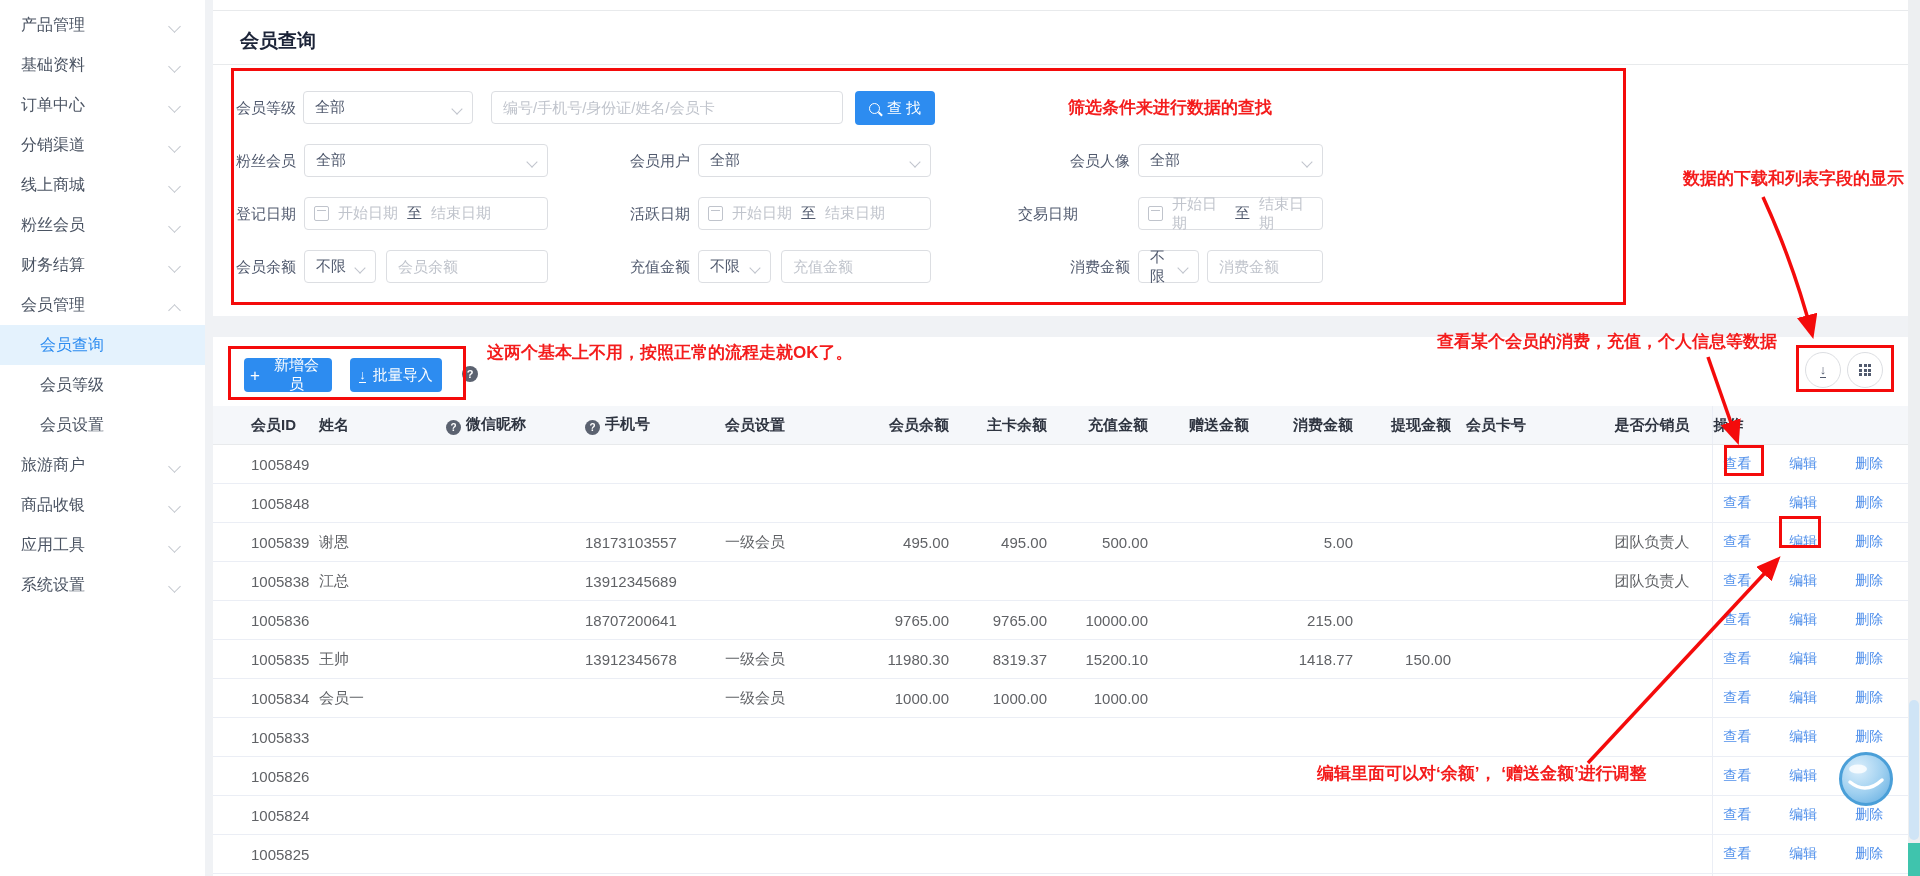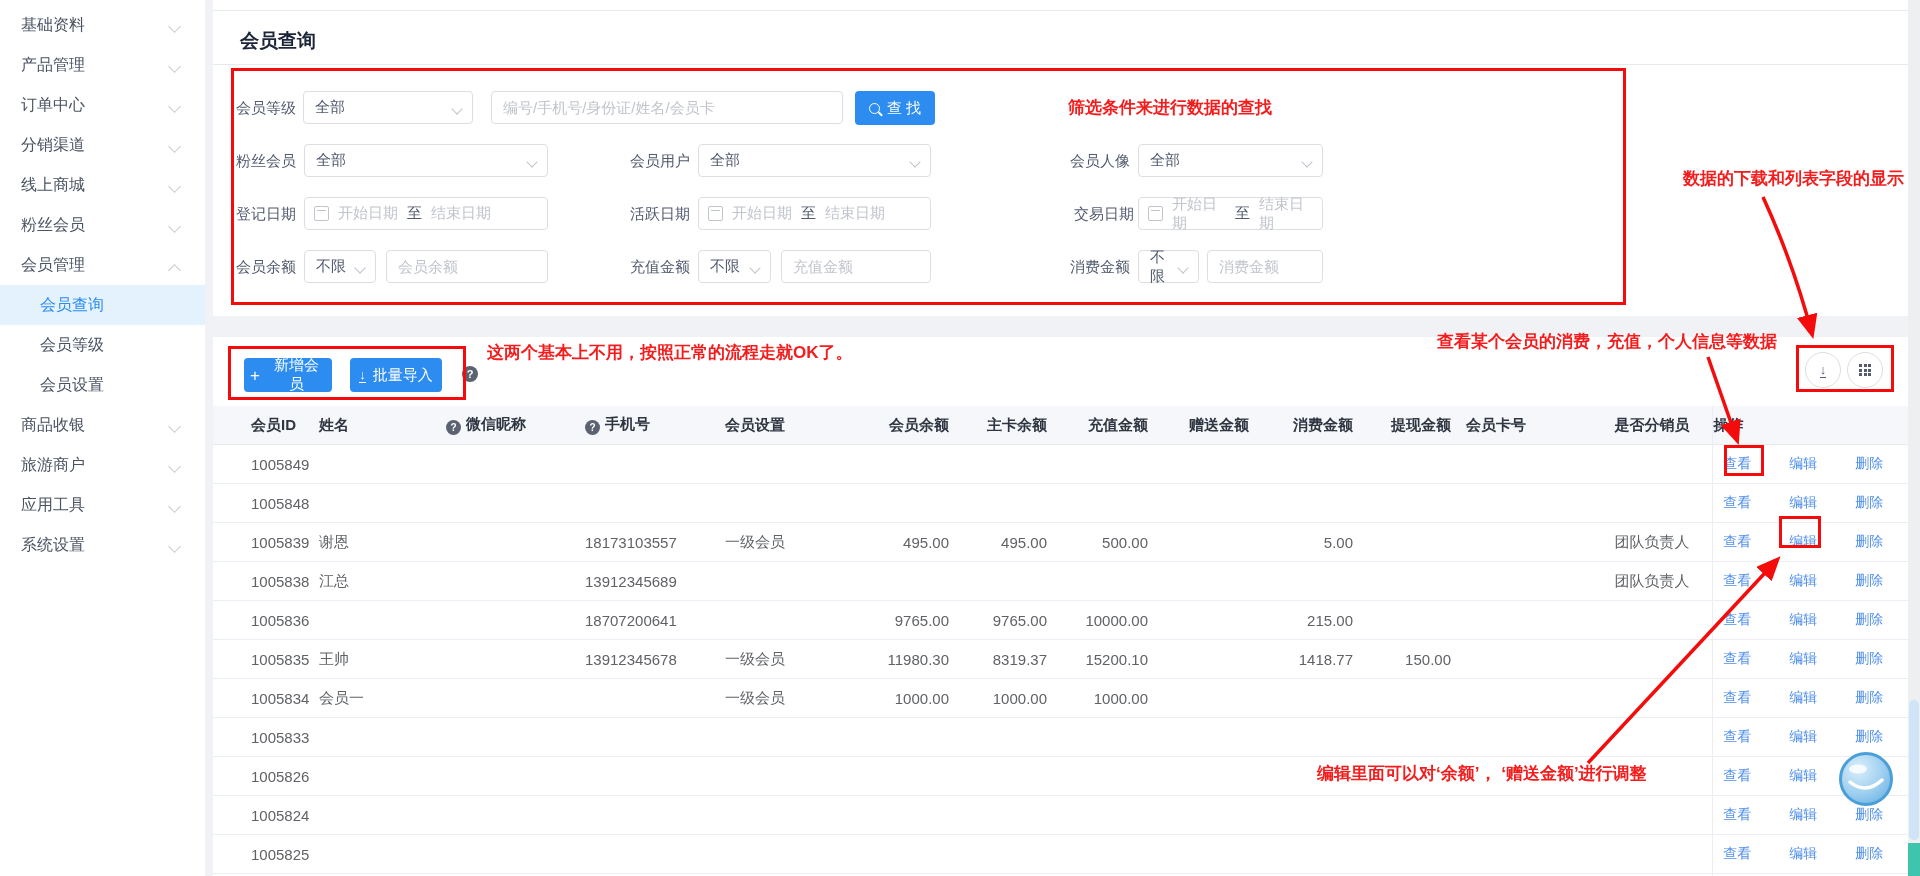--- a/index.html
+++ b/index.html
@@ -73,56 +73,60 @@
 
 <div id="app">
 
   <div class="gutter" style="left:205px;top:0;width:8px;height:876px;"></div>
   <div class="card" style="left:213px;top:10px;width:1695px;height:306px;border-top:1px solid #e8eaec;"></div>
   <div class="gutter" style="left:213px;top:316px;width:1707px;height:21px;"></div>
   <div class="card" style="left:213px;top:337px;width:1695px;height:539px;"></div>
 
   <nav id="sidebar" style="padding-top: 5px;">
       <div class="sb-item">
+        <span>产品管理</span>
+        <i class="chev"></i>
+      </div>
+      <div class="sb-item">
         <span>基础资料</span>
         <i class="chev"></i>
       </div>
       <div class="sb-item">
-        <span>产品管理</span>
-        <i class="chev"></i>
-      </div>
-      <div class="sb-item">
         <span>订单中心</span>
         <i class="chev"></i>
       </div>
       <div class="sb-item">
         <span>分销渠道</span>
         <i class="chev"></i>
       </div>
       <div class="sb-item">
         <span>线上商城</span>
         <i class="chev"></i>
       </div>
       <div class="sb-item">
         <span>粉丝会员</span>
+        <i class="chev"></i>
+      </div>
+      <div class="sb-item">
+        <span>财务结算</span>
         <i class="chev"></i>
       </div>
       <div class="sb-item">
         <span>会员管理</span>
         <i class="chev up"></i>
       </div>
       <div class="sb-sub active">会员查询</div>
       <div class="sb-sub">会员等级</div>
       <div class="sb-sub">会员设置</div>
       <div class="sb-item">
+        <span>旅游商户</span>
+        <i class="chev"></i>
+      </div>
+      <div class="sb-item">
         <span>商品收银</span>
-        <i class="chev"></i>
-      </div>
-      <div class="sb-item">
-        <span>旅游商户</span>
         <i class="chev"></i>
       </div>
       <div class="sb-item">
         <span>应用工具</span>
         <i class="chev"></i>
       </div>
       <div class="sb-item">
         <span>系统设置</span>
         <i class="chev"></i>
       </div>
@@ -167,21 +171,21 @@
     <span class="to">至</span>
     <span>结束日期</span>
   </div>
   <div class="fl" style="left:624px;top:197px;width:66px;">活跃日期</div>
   <div class="date" style="left:698px;top:197px;width:233px;">
     <i class="cal"></i>
     <span>开始日期</span>
     <span class="to">至</span>
     <span>结束日期</span>
   </div>
-  <div class="fl" style="left:1068px;top:197px;width:66px;">交易日期</div>
+  <div class="fl" style="left:1012px;top:197px;width:66px;">交易日期</div>
   <div class="date" style="left:1138px;top:197px;width:185px;">
     <i class="cal"></i>
     <span>开始日期</span>
     <span class="to">至</span>
     <span>结束日期</span>
   </div>
 
   <div class="fl" style="left:230px;top:250px;width:66px;">会员余额</div>
   <div class="sel" style="left:304px;top:250px;width:72px;">
     <span>不限</span>

